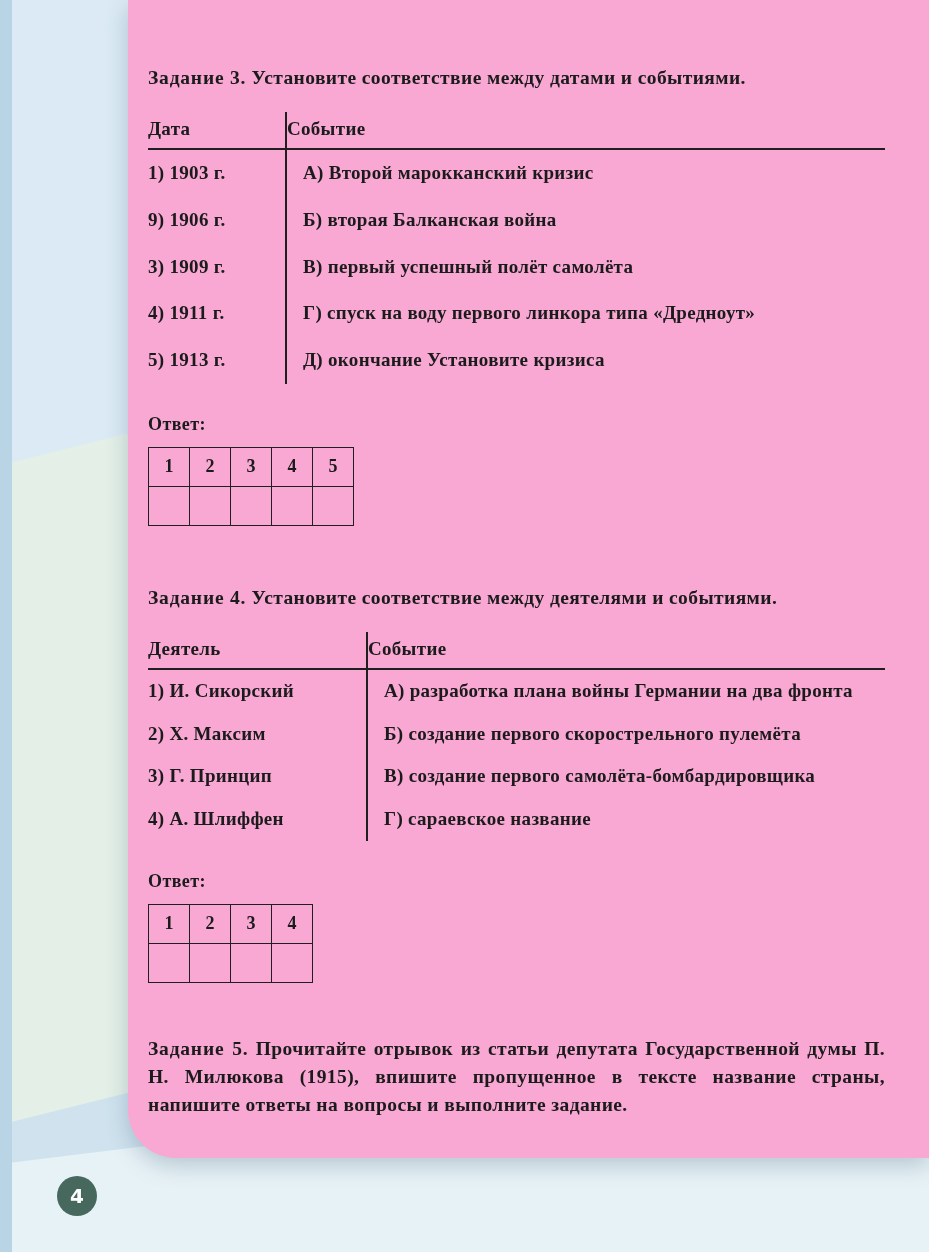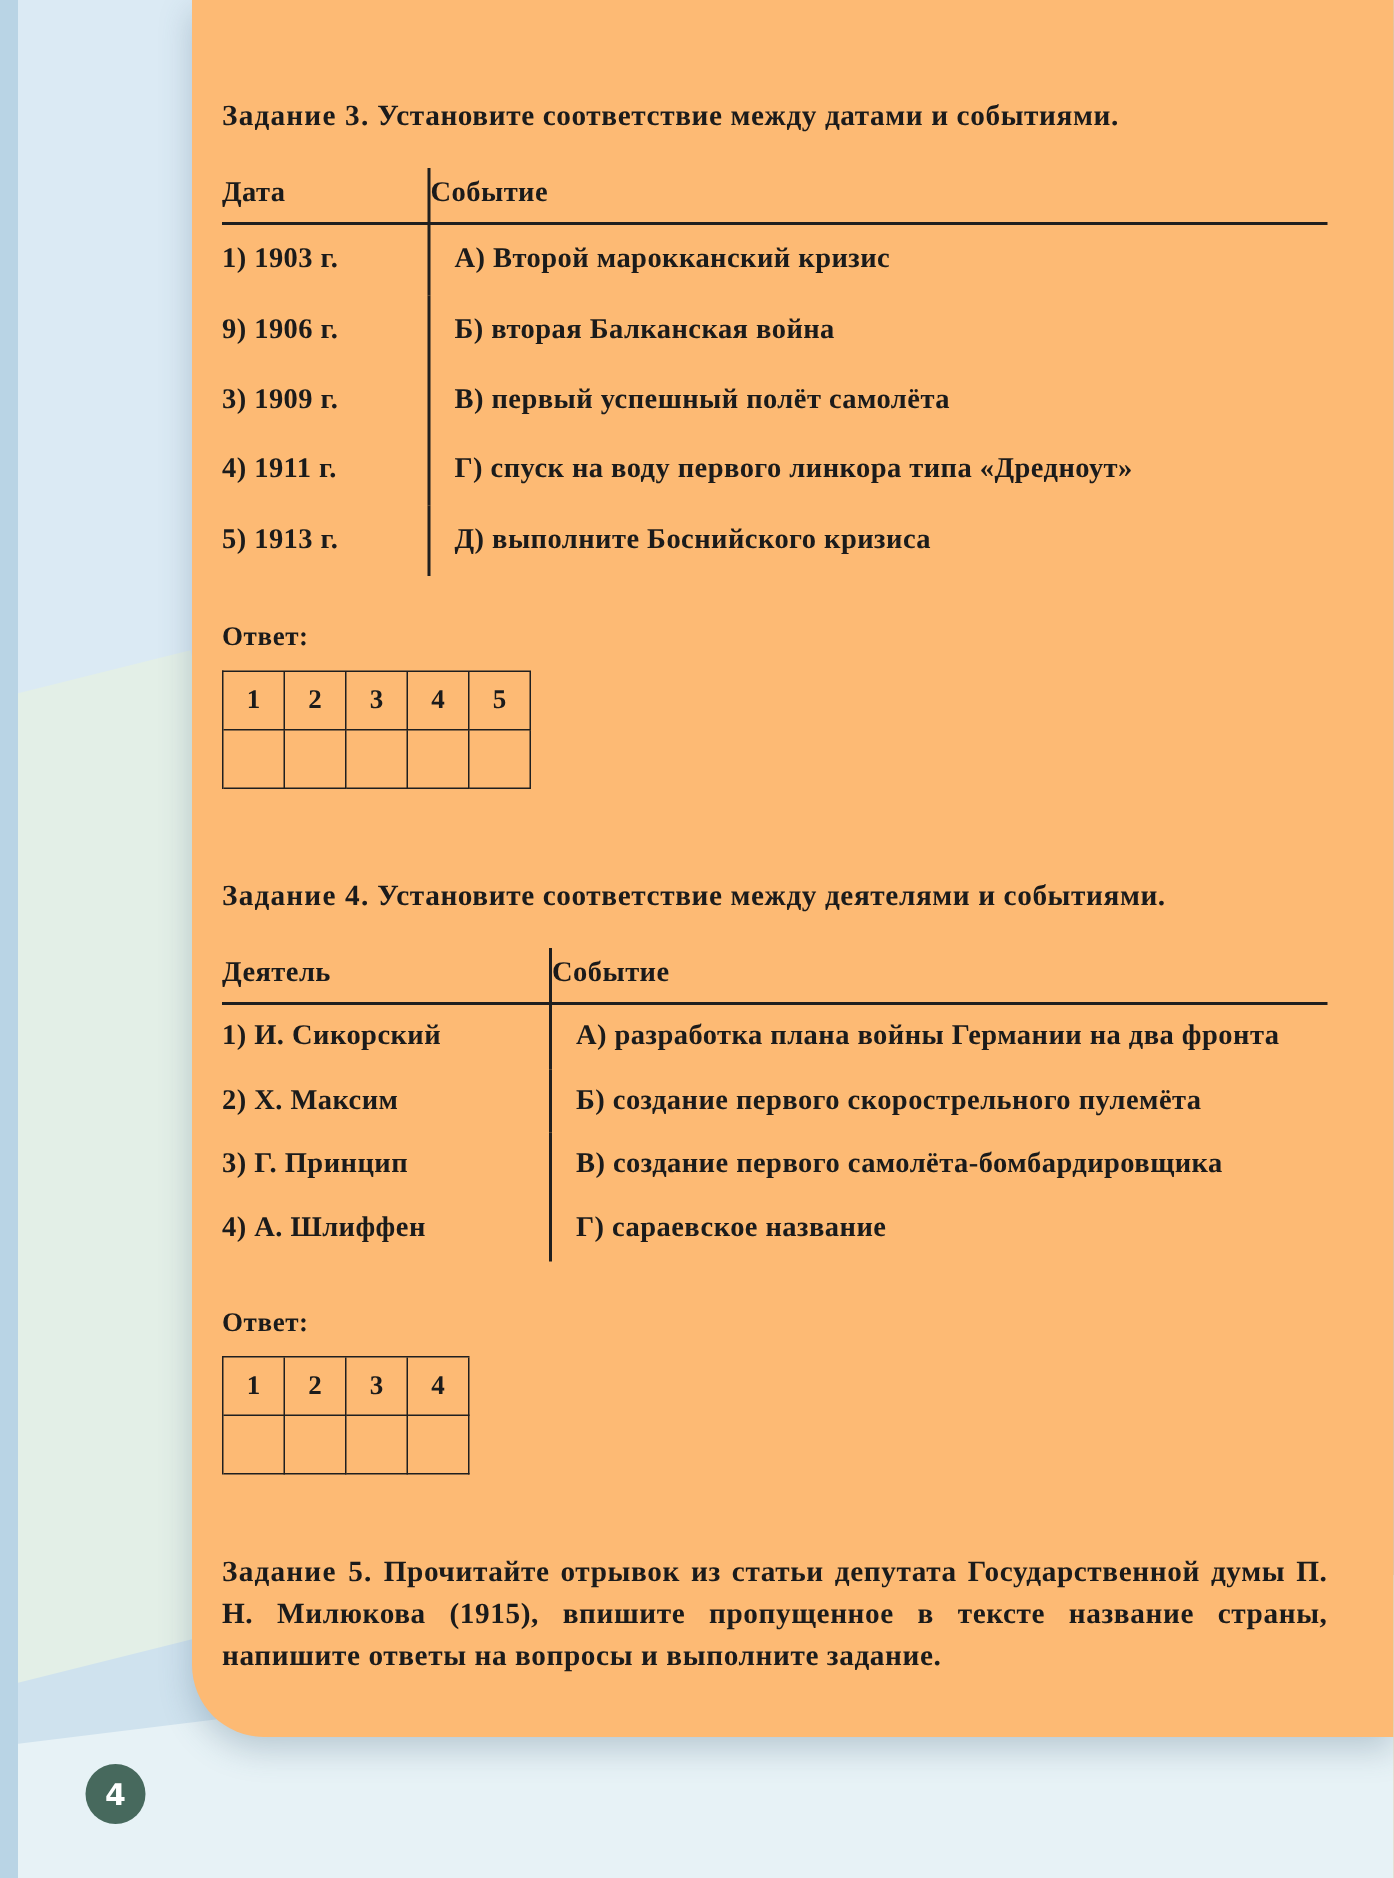--- a/index.html
+++ b/index.html
@@ -16,21 +16,21 @@
   .bg-left-strip { left:0; top:0; width:12px; height:100%; background:#b9d4e5; }
   .bg-tri1 { left:-120px; top:-80px; width:420px; height:760px; background:#dbeaf4; transform:rotate(17deg); }
   .bg-tri2 { left:-170px; top:470px; width:380px; height:640px; background:#e3efe7; transform:rotate(-14deg); }
   .bg-band { left:-60px; bottom:-170px; width:1150px; height:320px; background:#e7f2f6; transform:rotate(-7deg); }
 
   
   .page {
     position:absolute; z-index:1;
     left:128px; top:0;
     width:801px; height:1158px;
-    background:#fdba74;
+    background:#f9a8d4;
     border-bottom-left-radius:48px;
     box-shadow:0 8px 22px rgba(60,95,120,.28);
   }
   .page-content { padding:64px 44px 0 20px; }
 
   .task-title { font-size:19.5px; font-weight:700; letter-spacing:.4px; line-height:1.45; text-align:justify; }
   .task-title .tlabel { font-weight:700; letter-spacing:.8px; }
 
   
   .mtable { margin-top:20px; font-size:19px; font-weight:700; letter-spacing:.3px; }
@@ -104,21 +104,21 @@
         <div class="mrow">
           <div class="mcol-l">3) 1909 г.</div>
           <div class="mcol-r">В) первый успешный полёт самолёта</div>
         </div>
         <div class="mrow">
           <div class="mcol-l">4) 1911 г.</div>
           <div class="mcol-r">Г) спуск на воду первого линкора типа «Дредноут»</div>
         </div>
         <div class="mrow">
           <div class="mcol-l">5) 1913 г.</div>
-          <div class="mcol-r">Д) выполните Боснийского кризиса</div>
+          <div class="mcol-r">Д) окончание Установите кризиса</div>
         </div>
       </div>
 
       <p class="answer-label">Ответ:</p>
       <div class="agrid c5">
         <div class="acell">1</div>
         <div class="acell">2</div>
         <div class="acell">3</div>
         <div class="acell">4</div>
         <div class="acell">5</div>

